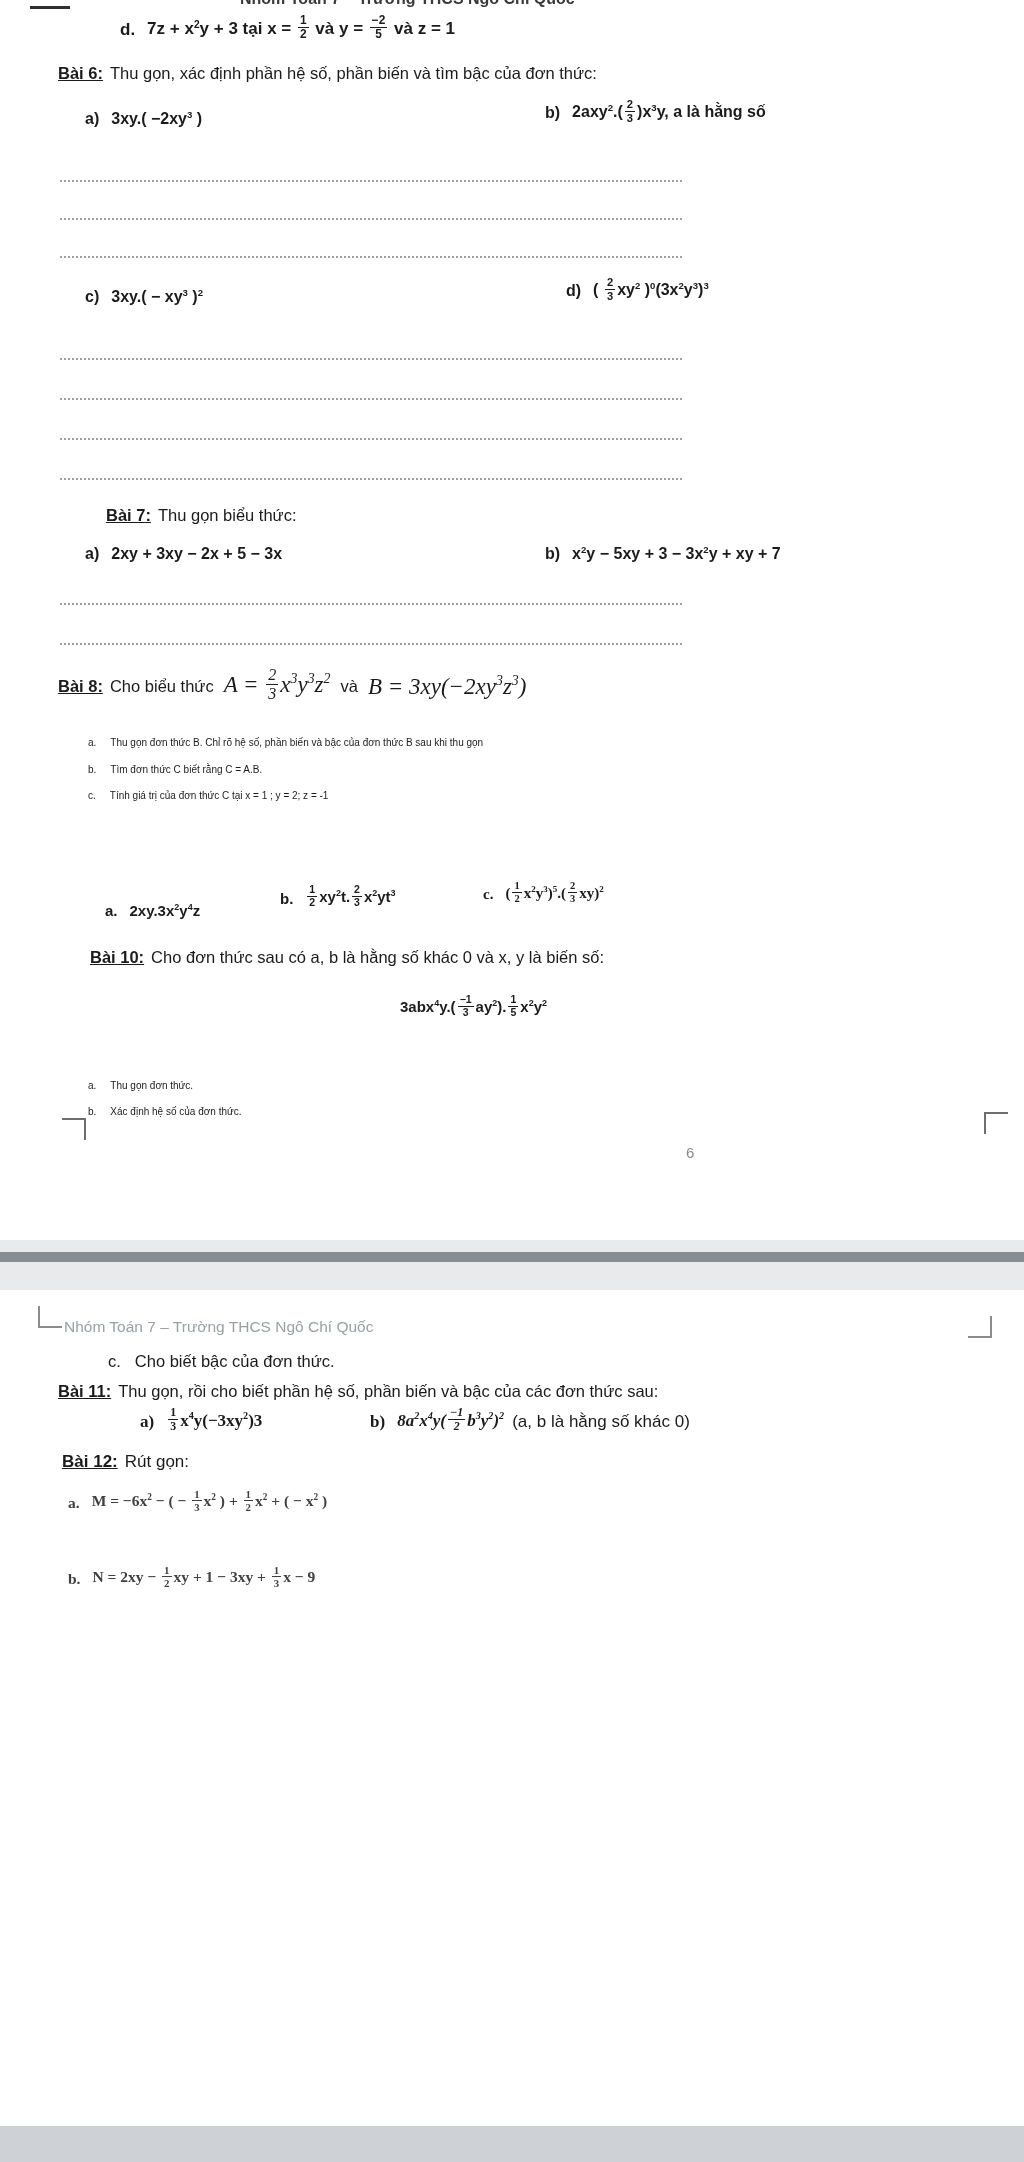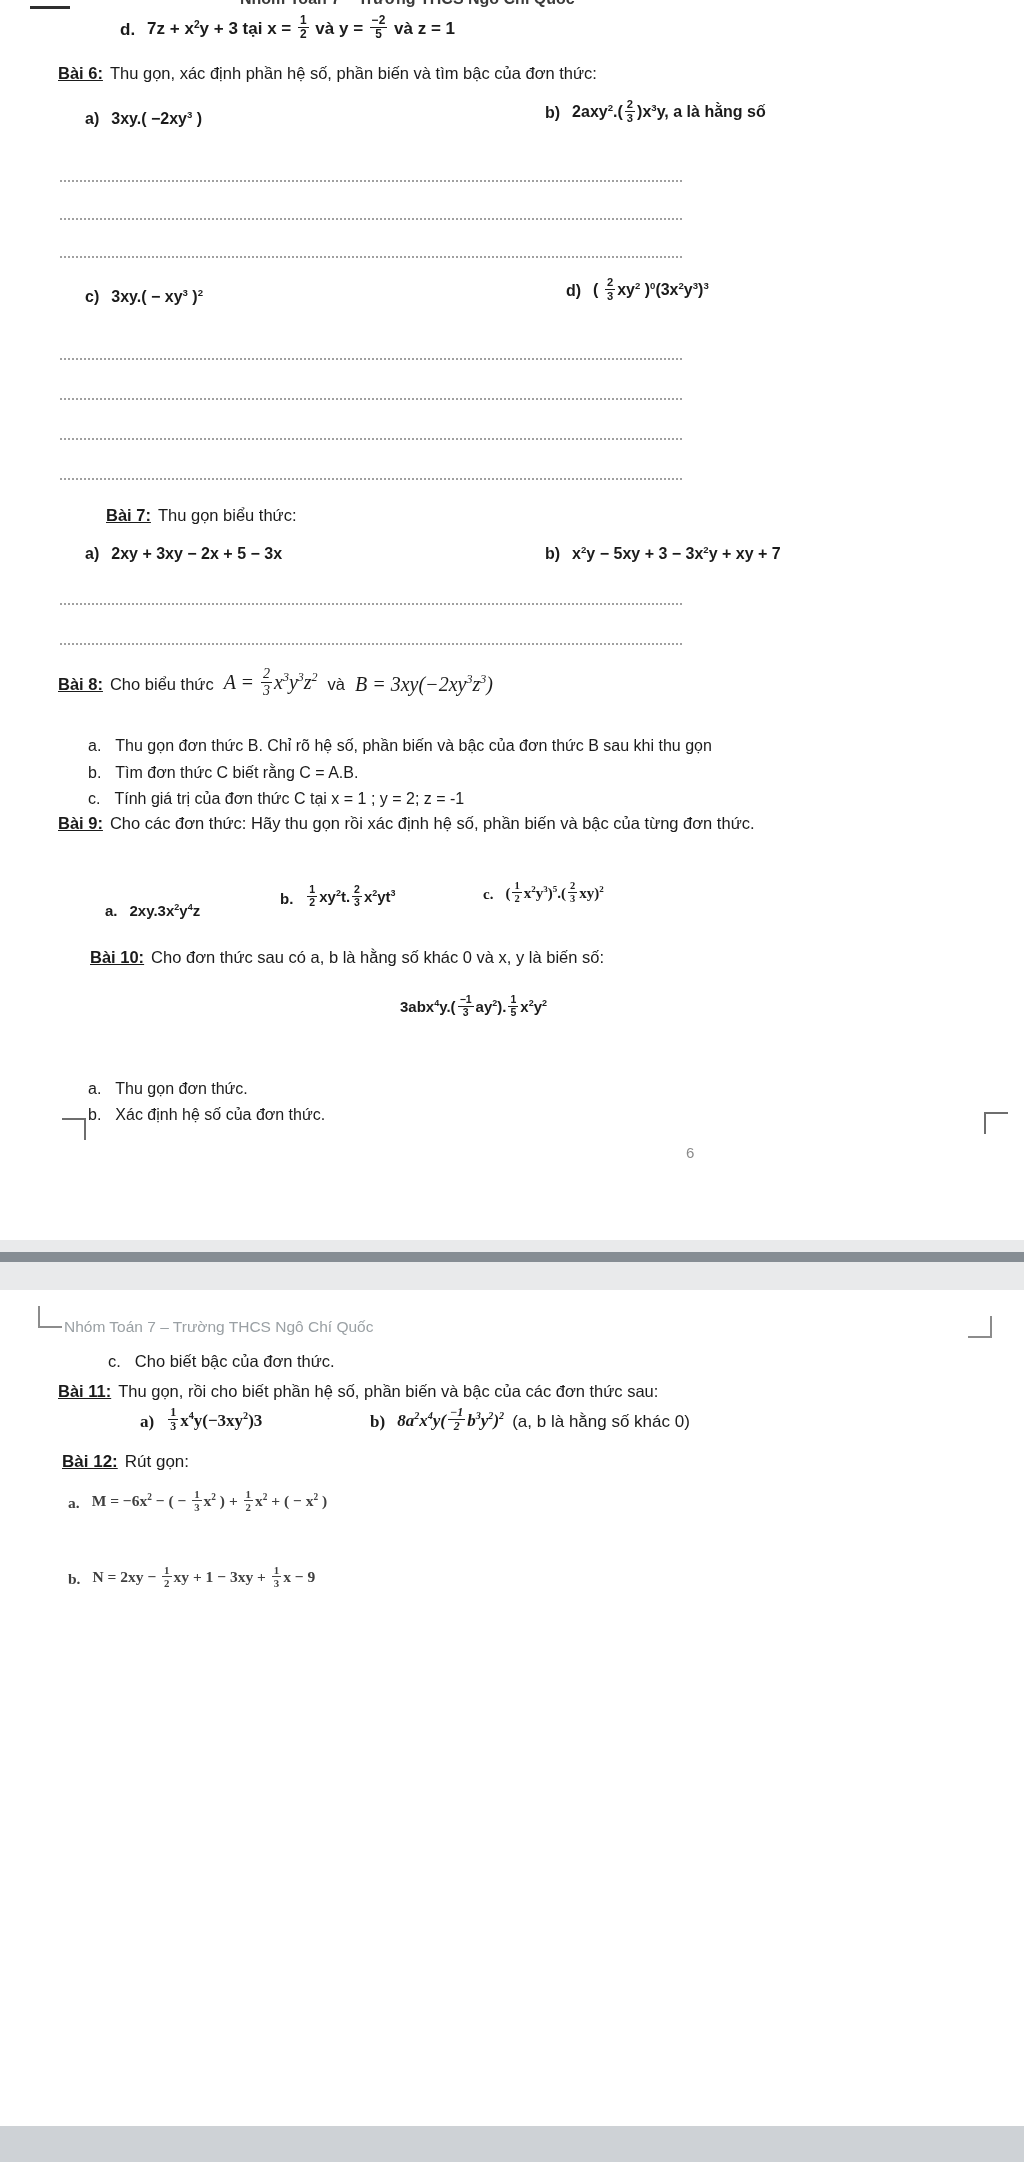--- a/index.html
+++ b/index.html
@@ -50,23 +50,23 @@
   #b6b{left:545px;top:100px;}
   #dot1{top:180px;} #dot2{top:218px;} #dot3{top:256px;}
   #b6c{left:85px;top:288px;}
   #b6d{left:566px;top:278px;}
   #dot4{top:358px;} #dot5{top:398px;} #dot6{top:438px;} #dot7{top:478px;}
   #b7-head{left:58px;top:506px;margin-left:48px;}
   #b7a{left:85px;top:545px;}
   #b7b{left:545px;top:545px;}
   #dot8{top:603px;} #dot9{top:643px;}
   #b8-line{left:58px;top:668px;font-size:16.5px;display:flex;align-items:center;white-space:nowrap;}
-  #b8-line .mexpr{font-family:"Liberation Serif",serif;font-style:italic;font-size:20px;margin:0 10px;}
+  #b8-line .mexpr{font-family:"Liberation Serif",serif;font-style:italic;font-size:23px;margin:0 10px;}
   #b8i0{left:88px;top:737px;} #b8i1{left:88px;top:764px;text-align:right;} #b8i2{left:88px;top:790px;}
-  .subitem{position:absolute;font-size:16px;font-weight:400;white-space:nowrap;}
+  .subitem{position:absolute;font-size:10px;font-weight:400;white-space:nowrap;}
   .subitem .ilabel{font-weight:400;margin-right:14px;}
   #b9-head{left:58px;top:814px;width:930px;white-space:normal;}
   #b9a{left:105px;top:902px;font-size:15px;font-weight:700;}
   #b9b{left:280px;top:886px;font-size:15px;font-weight:700;}
   #b9c{left:483px;top:882px;font-size:15px;font-weight:600;font-family:"Liberation Serif",serif;}
   #b10-head{left:58px;top:948px;margin-left:32px;}
   #b10-expr{left:400px;top:996px;font-size:15px;font-weight:700;}
   #b10i0{left:88px;top:1080px;} #b10i1{left:88px;top:1106px;}
 
   
@@ -164,23 +164,20 @@
   <div class="subitem" id="b8i0">
     <span class="ilabel">a.</span><span>Thu gọn đơn thức B. Chỉ rõ hệ số, phần biến và bậc của đơn thức B sau khi thu gọn</span>
   </div>
   <div class="subitem" id="b8i1">
     <span class="ilabel">b.</span><span>Tìm đơn thức C biết rằng C = A.B.</span>
   </div>
   <div class="subitem" id="b8i2">
     <span class="ilabel">c.</span><span>Tính giá trị của đơn thức C tại x = 1 ; y = 2; z = -1</span>
   </div>
 
-  <div class="abs heading" id="b9-head">
-    <span class="hlabel">Bài 9:</span><span class="plain">Cho các đơn thức: Hãy thu gọn rồi xác định hệ số, phần biến và bậc của từng đơn thức.</span>
-  </div>
   <div class="abs item" id="b9a">
     <span class="ilabel">a.</span>
     <span class="math">2xy.3x<sup>2</sup>y<sup>4</sup>z</span>
   </div>
   <div class="abs item" id="b9b">
     <span class="ilabel">b.</span>
     <span class="math"><span class="frac">
           <span class="fnum">1</span>
           <span class="fden">2</span>
         </span>xy<sup>2</sup>t.<span class="frac">

